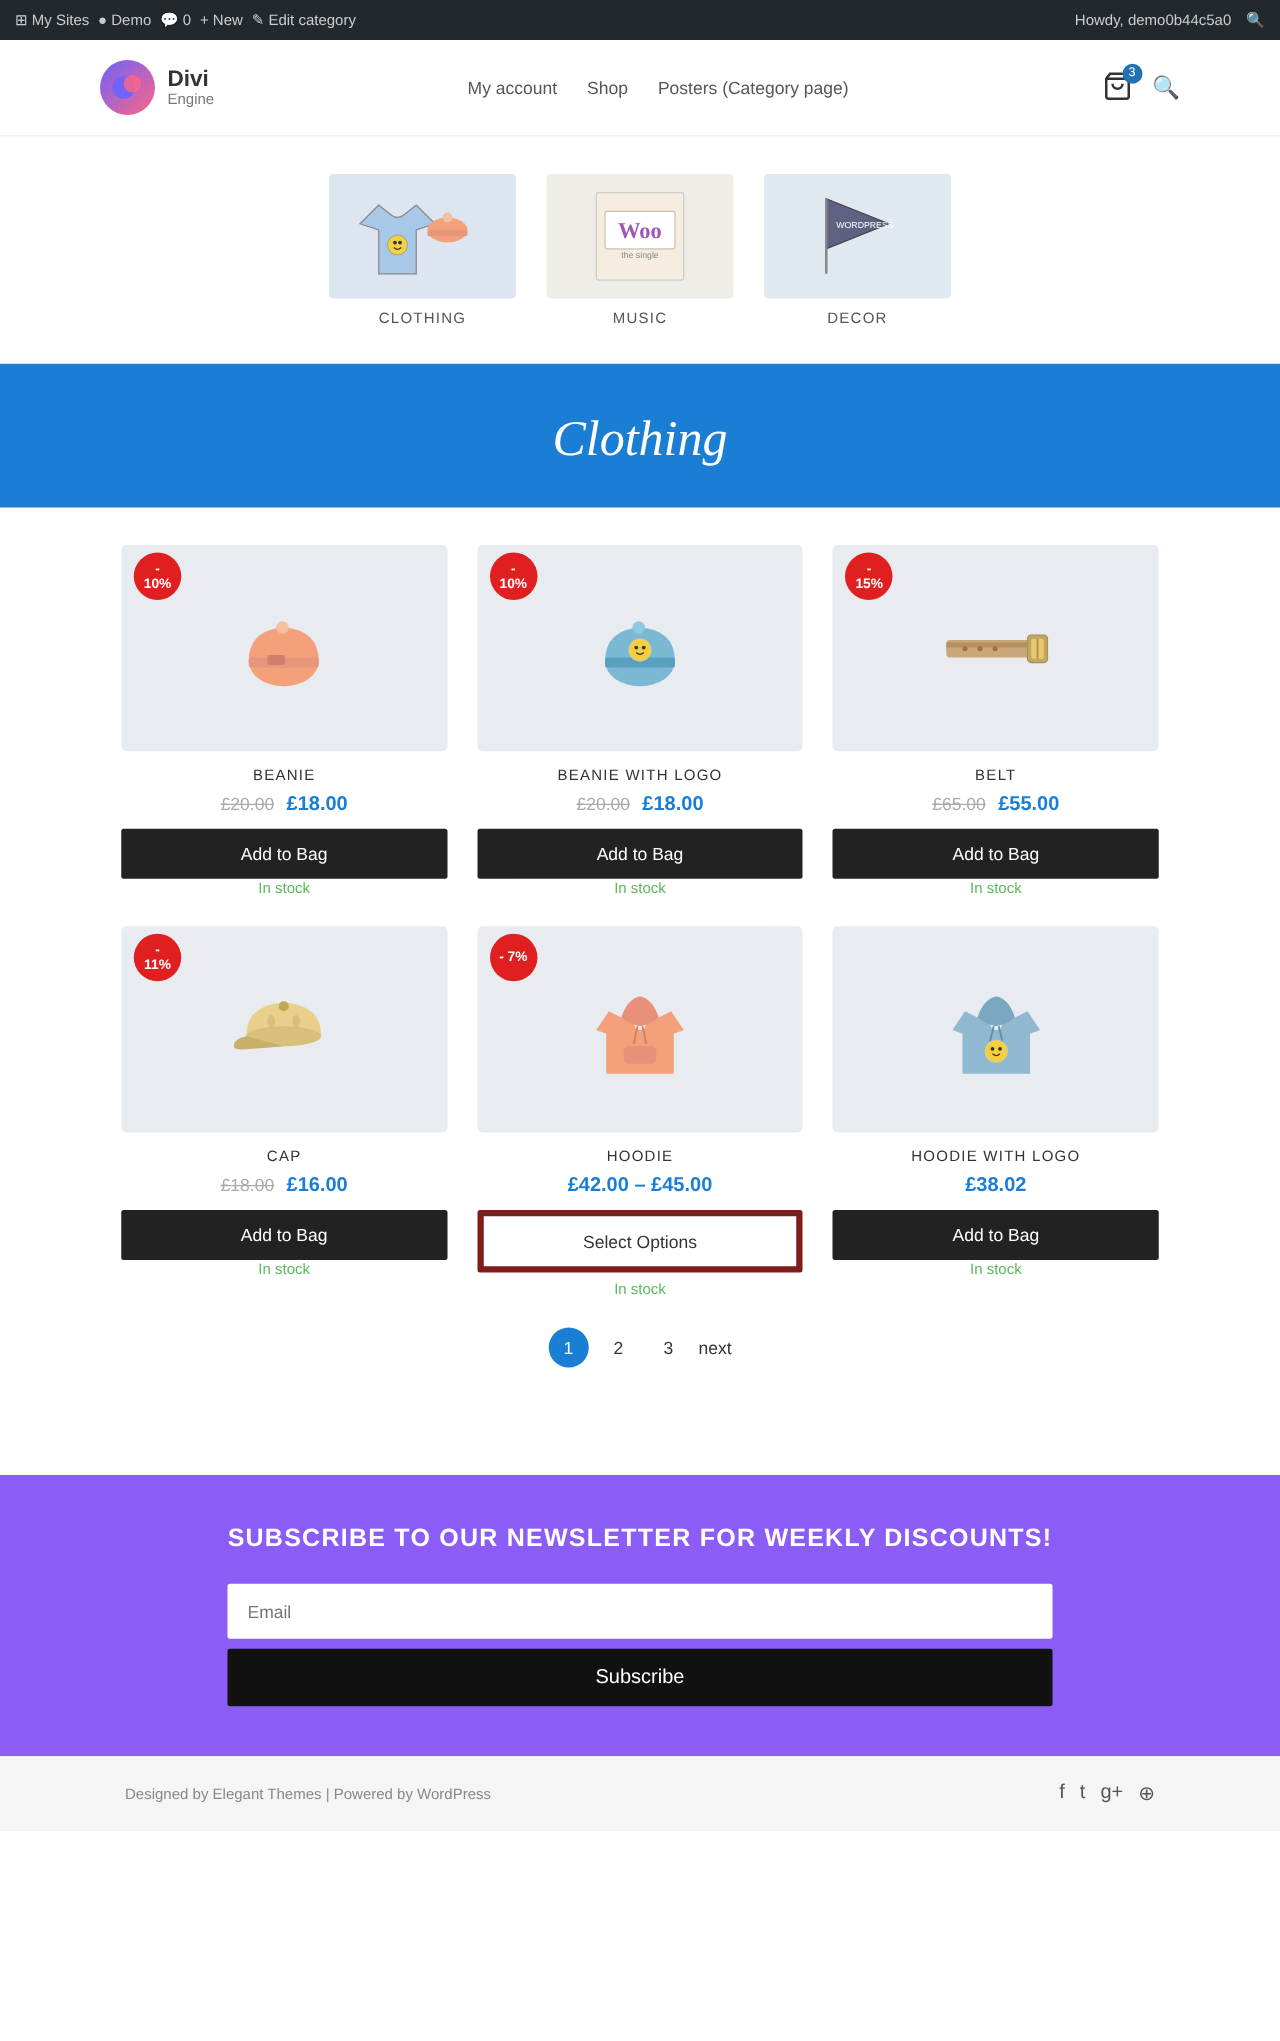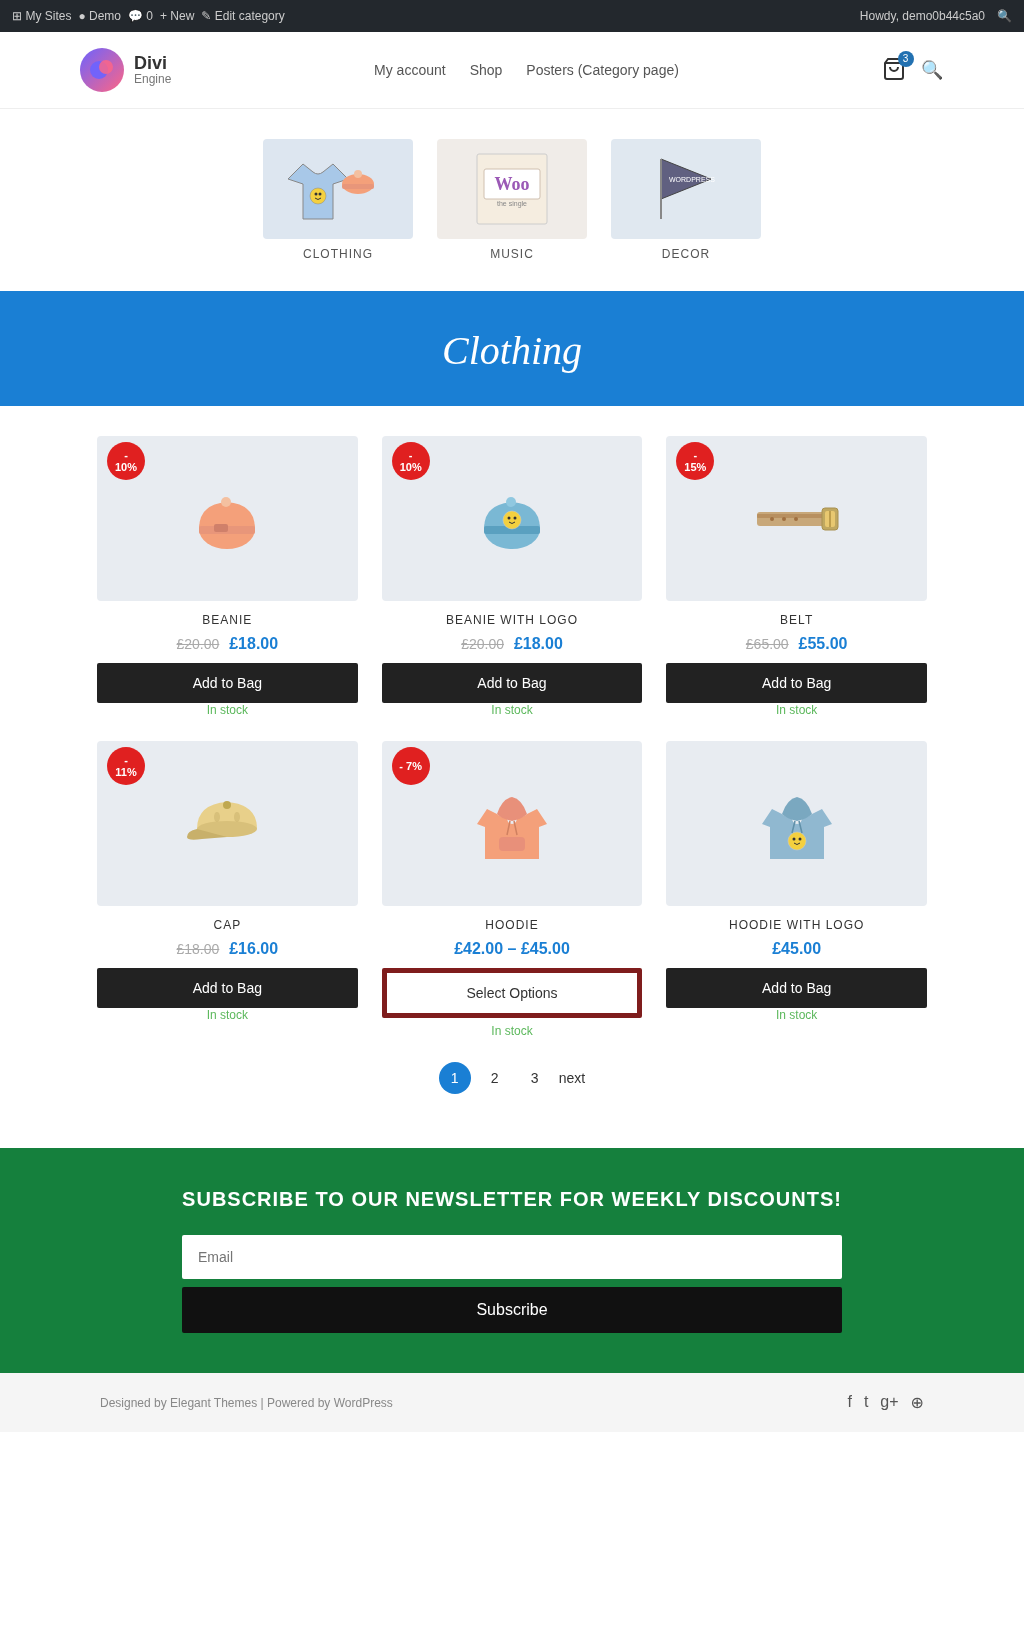--- a/index.html
+++ b/index.html
@@ -174,23 +174,24 @@
       font-size: 14px;
       cursor: pointer;
       text-decoration: none;
       color: #333;
     }
     .page-num.active { background: #1a7fd4; color: white; }
     .page-next { color: #333; text-decoration: none; font-size: 14px; cursor: pointer; }
 
     
     .newsletter-section {
-      background: #15803d;
+      background: #8b5cf6;
       padding: 40px 20px;
       text-align: center;
+      margin-top: 32px;
     }
     .newsletter-section h2 {
       color: white;
       font-size: 20px;
       font-weight: bold;
       letter-spacing: 1px;
       margin-bottom: 24px;
       text-transform: uppercase;
     }
     .newsletter-form {
@@ -491,21 +492,21 @@
           <circle cx="42" cy="60" r="1.5" fill="#333"></circle>
           <circle cx="48" cy="60" r="1.5" fill="#333"></circle>
           <path d="M42 64 Q45 67 48 64" stroke="#333" stroke-width="1" fill="none"></path>
 
           <line x1="43" y1="42" x2="40" y2="54" stroke="#6090a8" stroke-width="1.5"></line>
           <line x1="47" y1="42" x2="50" y2="54" stroke="#6090a8" stroke-width="1.5"></line>
         </svg>
       </div>
       <div class="product-name">HOODIE WITH LOGO</div>
       <div class="price-wrap">
-        <span class="price-single">£45.00</span>
+        <span class="price-single">£38.02</span>
       </div>
       <button class="add-to-bag-btn">Add to Bag</button>
       <div class="in-stock">In stock</div>
     </div>
 
   </div>
 
   <div class="pagination">
     <a class="page-num active">1</a>
     <a class="page-num">2</a>

